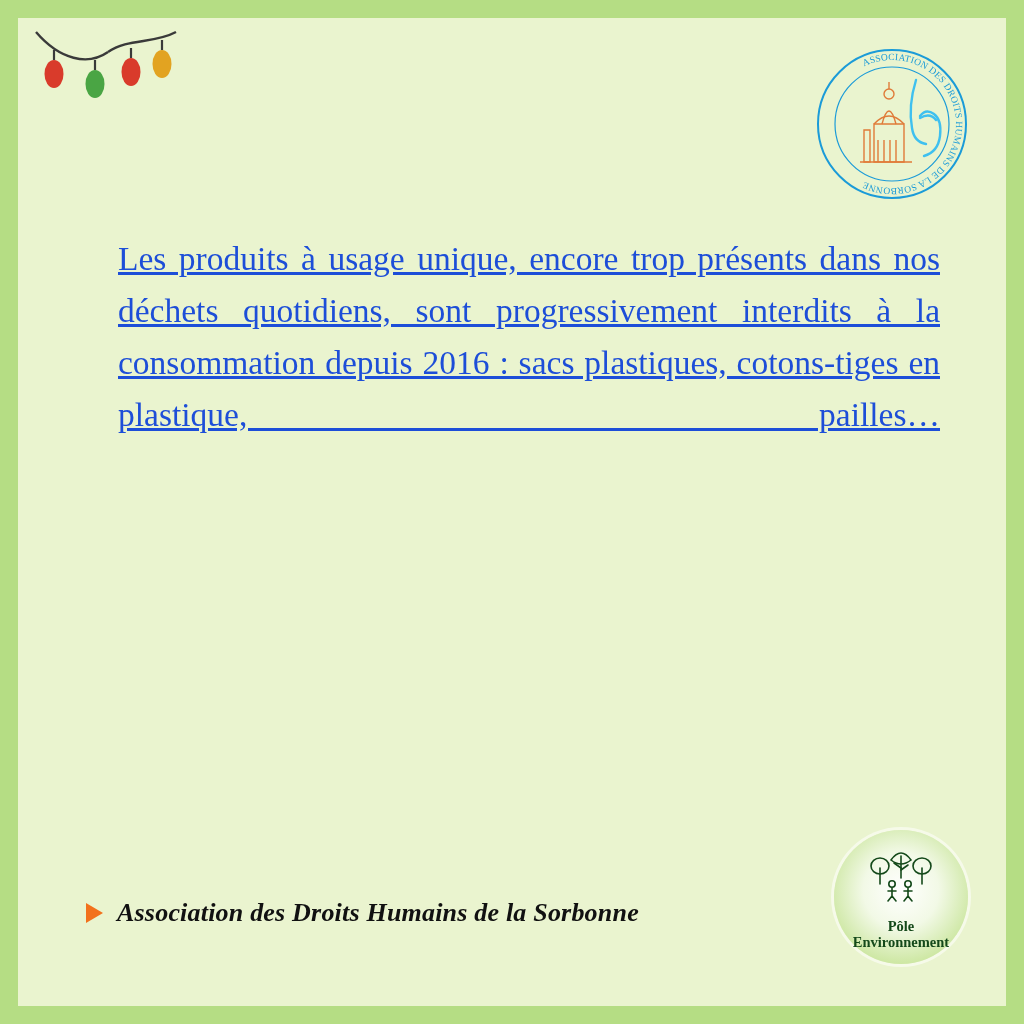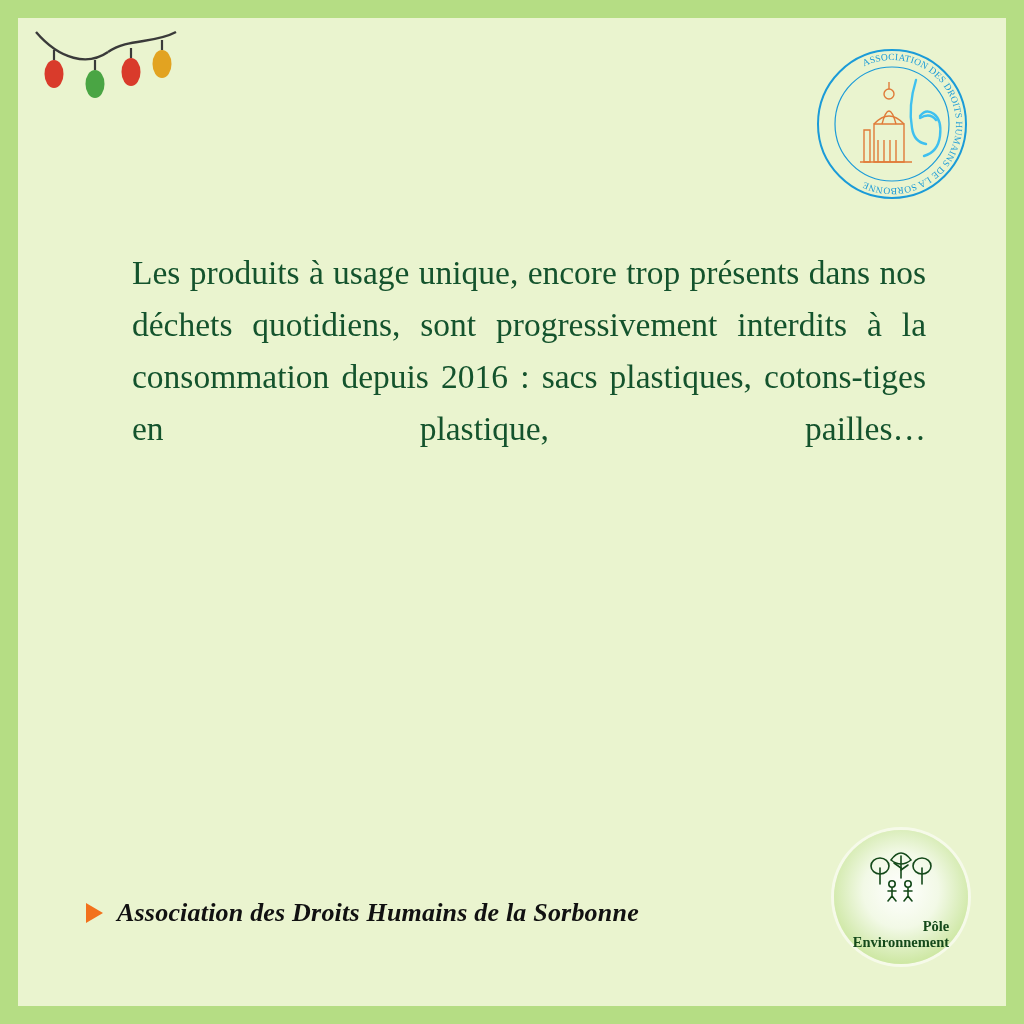--- a/index.html
+++ b/index.html
@@ -55,26 +55,27 @@
   }
 
   
   .content {
     position: absolute;
     left: 100px;
     top: 215px;
     width: 822px;
   }
   .para {
-    color: #14532d;
+    color: #1d4ed8;
     font-size: 33.5px;
     line-height: 52px;
     text-align: justify;
     text-justify: inter-word;
-    margin: 14px;
+    margin: 0;
+    text-decoration: underline;
   }
   .para.p1 {
     margin-bottom: 58px;
   }
   .para.p1::after {
     content: "";
     display: inline-block;
     width: 100%;
   }
   .para.p2 {
@@ -129,21 +130,21 @@
     box-sizing: border-box;
   }
   .badge .badge-art {
     position: absolute;
     top: 14px;
     left: 50%;
     transform: translateX(-50%);
   }
   .badge .badge-label {
     position: relative;
-    text-align: right;
+    text-align: center;
     font-family: "Liberation Serif", serif;
     font-size: 14.5px;
     font-weight: bold;
     color: #14491a;
     line-height: 16px;
   }
 </style>
 </head>
 <body>
 

